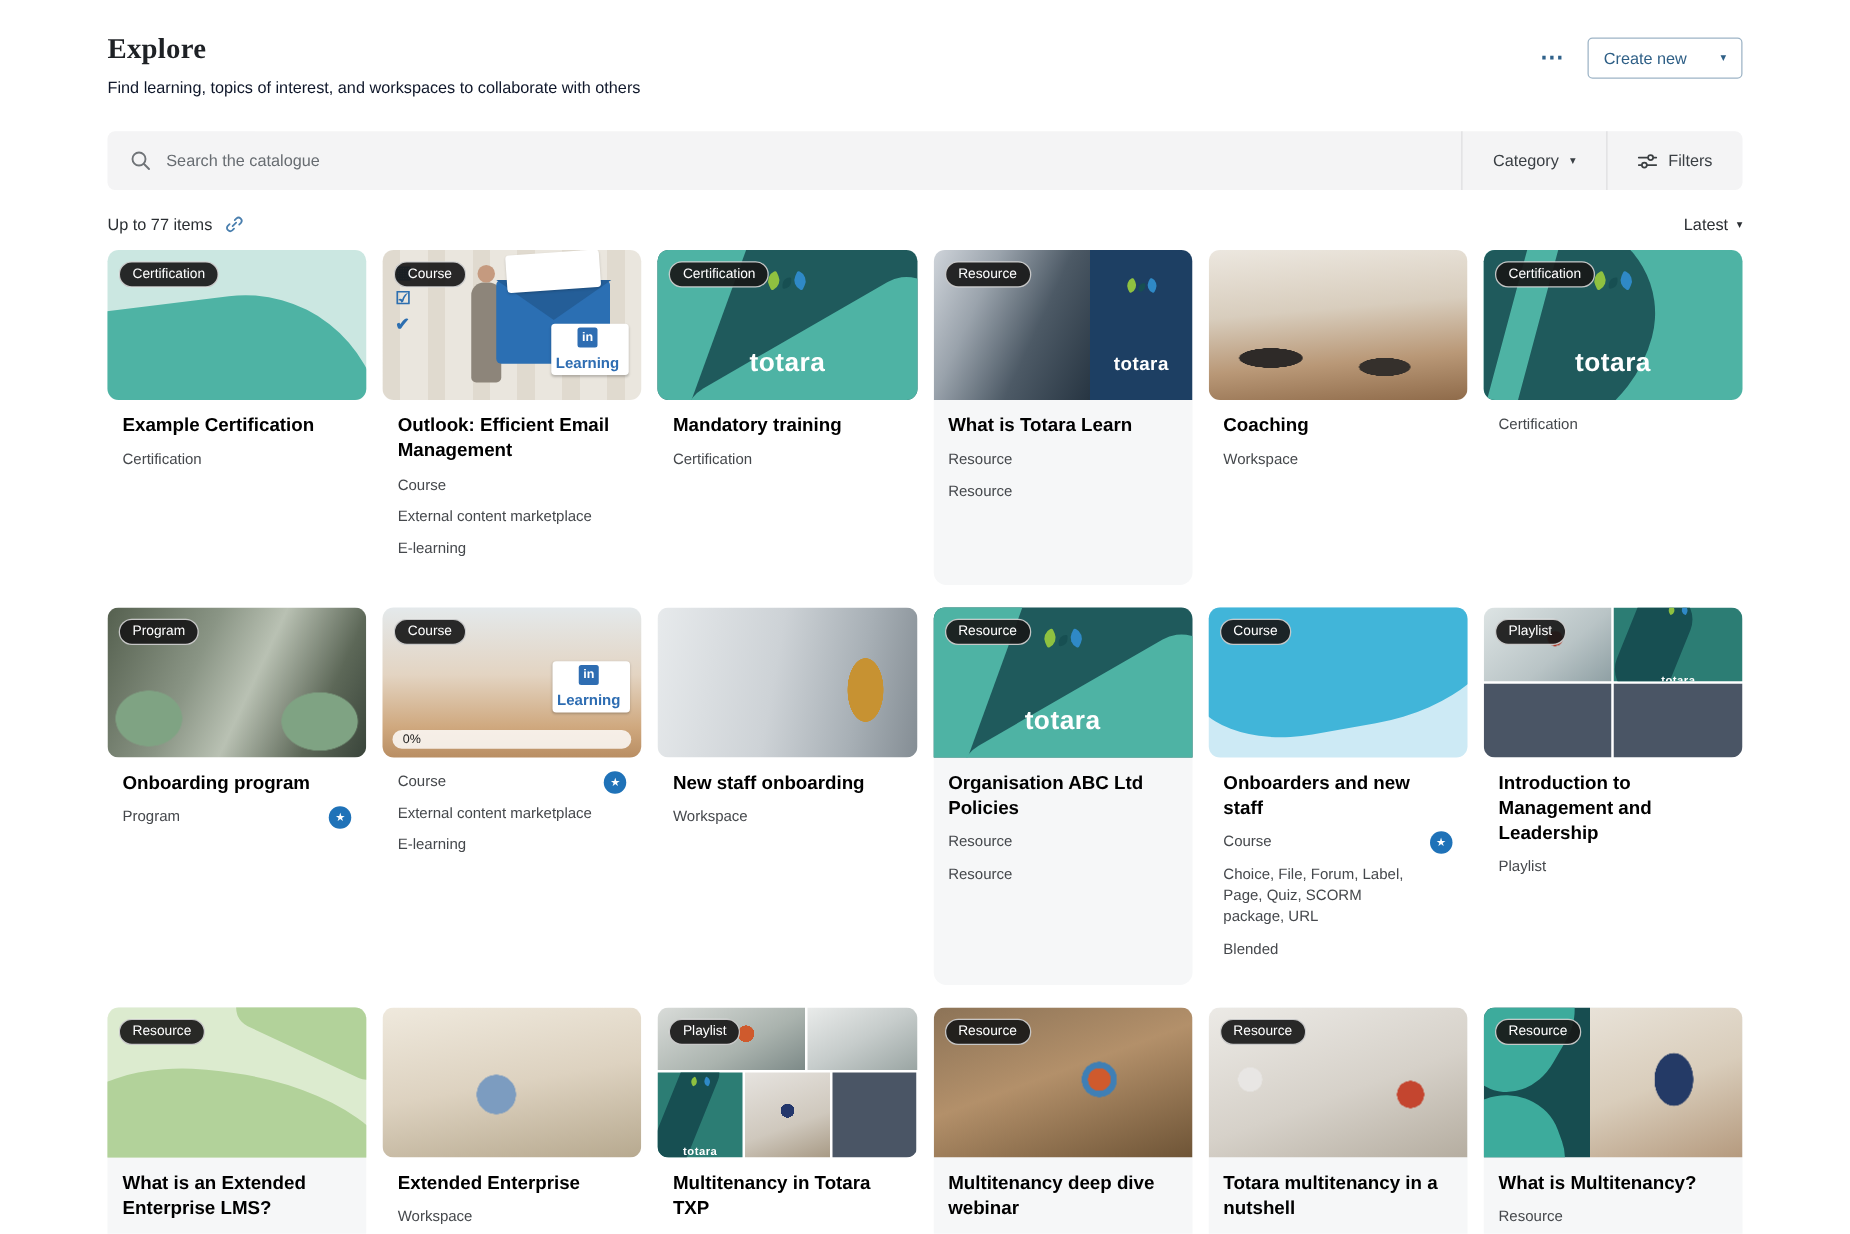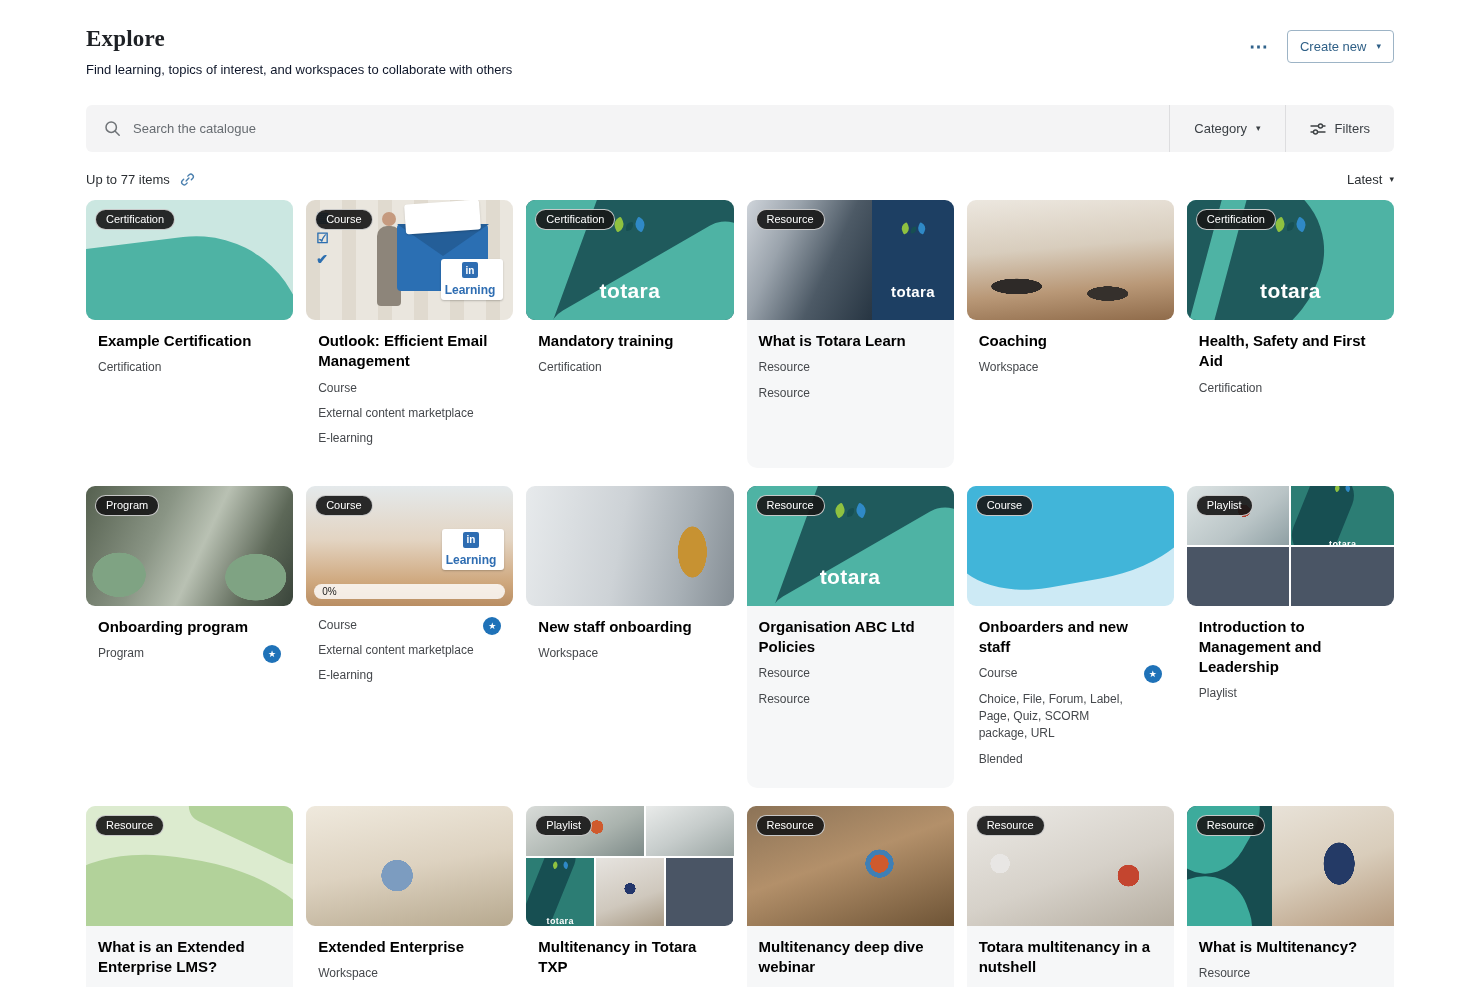--- a/index.html
+++ b/index.html
@@ -6,21 +6,21 @@
   html,body { width: 1480px; height: 987px; overflow: hidden; background:#fff;
     font-family: "Liberation Sans", sans-serif; color:#1e2125; }
   .page { padding: 26px 86px 0 86px; }
 
   
   .header-row { display:flex; align-items:flex-start; justify-content:space-between; }
   h1.page-title { font-size:23px; font-weight:700; letter-spacing:.2px;font-family:Liberation Serif, serif; }
   .page-subtitle { font-size:13px; color:#0f172a; margin-top:10px; }
   .header-actions { display:flex; align-items:center; gap:18px; margin-top:4px; }
   .ellipsis-btn { font-size:19px; color:#30628b; font-weight:700; cursor:pointer; line-height:1; letter-spacing:1px;}
-  .create-btn { display:flex; align-items:center; gap:10px; border:1px solid #9db4c6; border-radius:4px;
+  .create-btn { display:flex; align-items:center; gap:27px; border:1px solid #9db4c6; border-radius:4px;
     background:#fff; color:#2e5f86; font-size:13px; font-weight:400; padding:8px 12px; cursor:pointer; }
   .caret { font-size:9px; line-height:1; }
 
   
   .search-bar { margin-top:28px; height:47px; background:#f4f4f5; border-radius:6px;
     display:flex; align-items:stretch; }
   .search-left { flex:1; display:flex; align-items:center; gap:12px; padding:0 18px; }
   .search-left input { flex:1; border:0; outline:0; background:transparent; font-size:13px; color:#303438;
     font-family:"Liberation Sans",sans-serif; }
   .search-left input::placeholder { color:#676c71; }
@@ -335,21 +335,20 @@
                 <i class="lf g"></i>
                 <i class="lf d"></i>
                 <i class="lf b"></i>
               </span>
               <span class="t-word">totara</span>
             </span>
           </div>
       <span class="badge">Certification</span>
     </div>
     <div class="card-body">
-      <div class="card-title">Health, Safety and First Aid</div>
       <div class="tags">
             <div class="tag">Certification</div>
           </div>
     </div>
   </div>
       <div class="card">
     <div class="art art-photo-lounge">
           <div class="art-fill"></div>
       <span class="badge">Program</span>
     </div>

